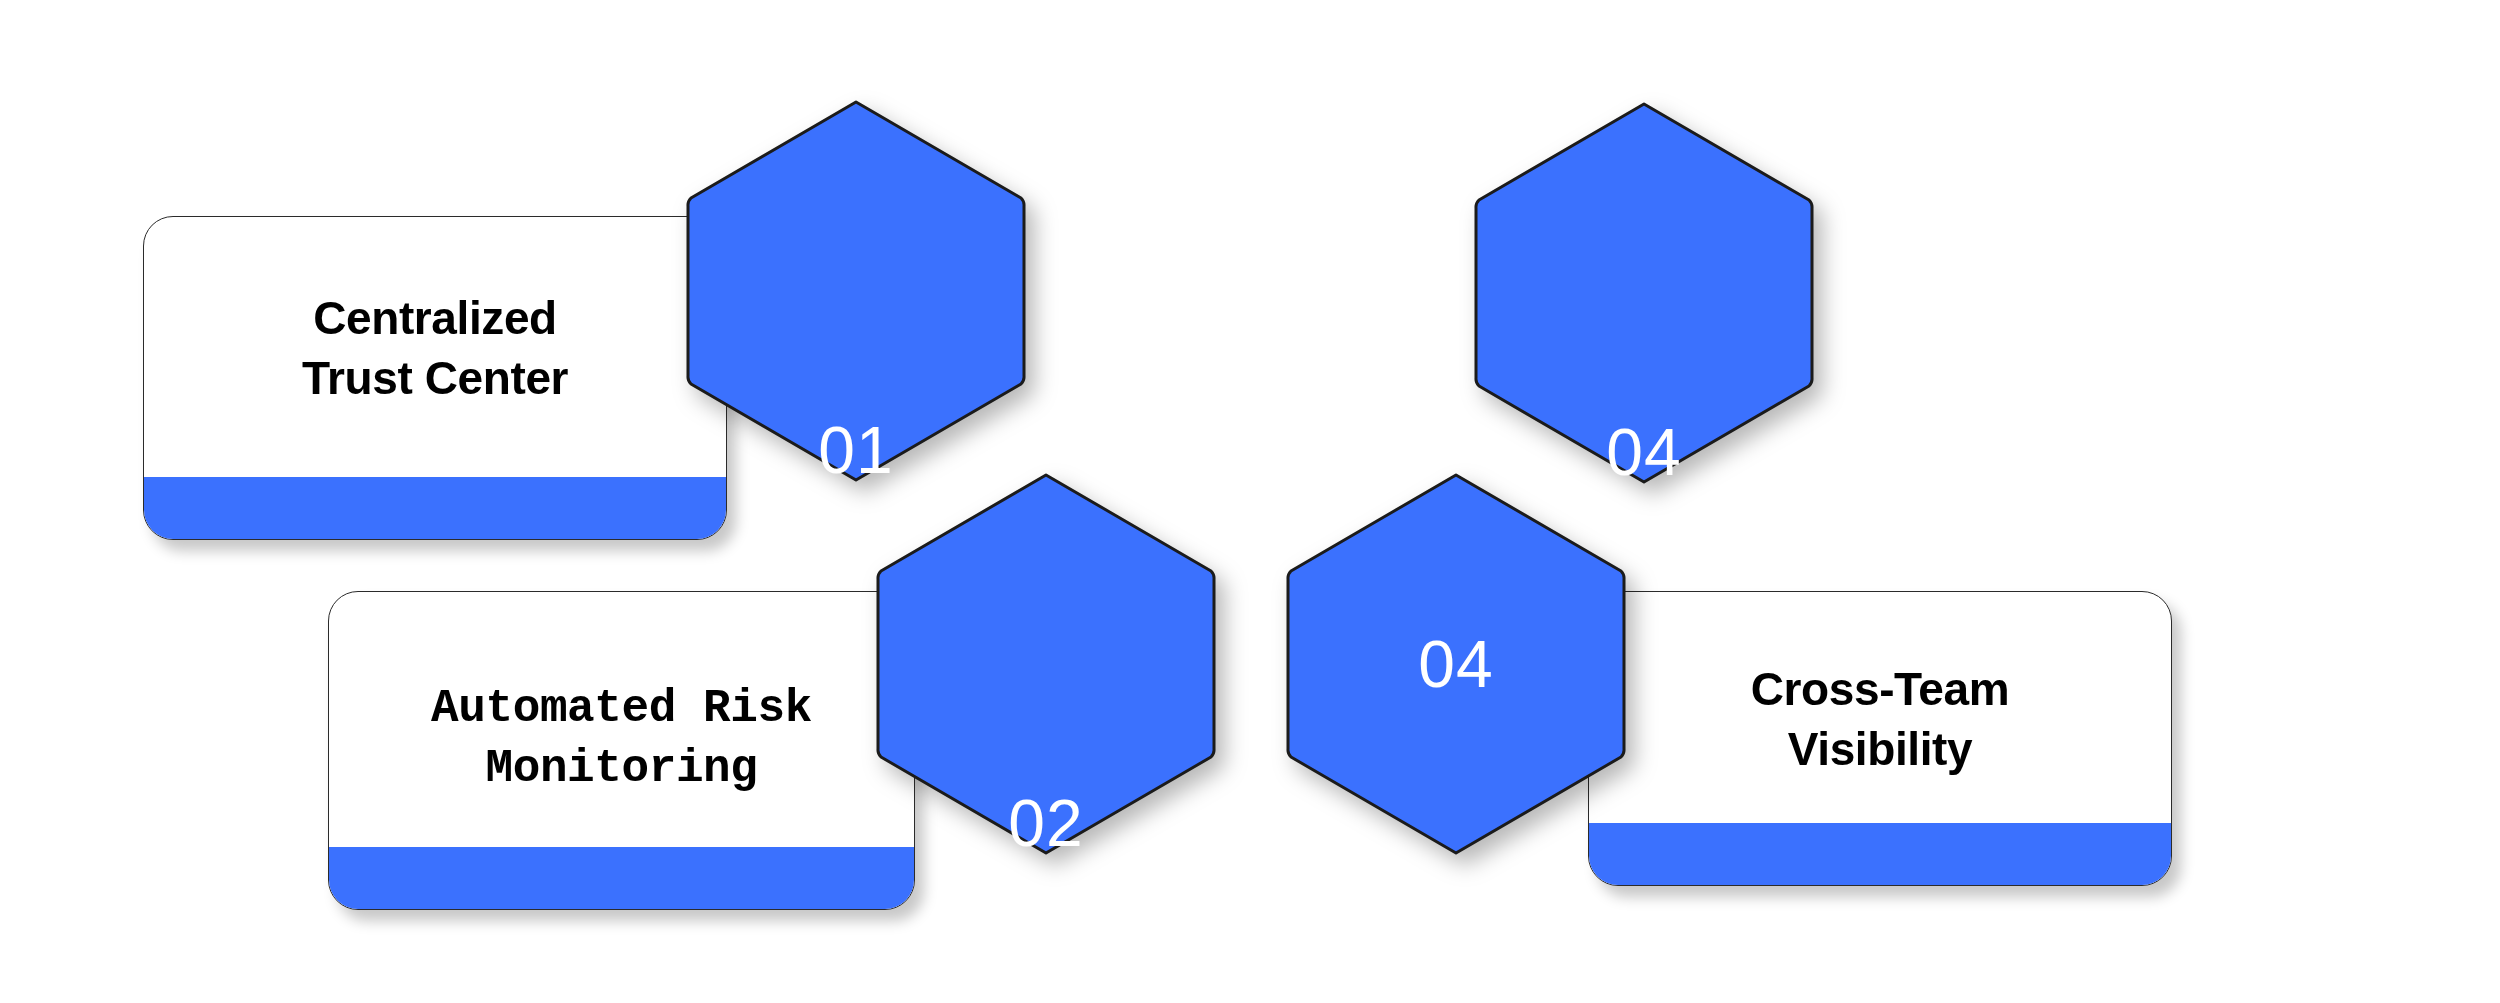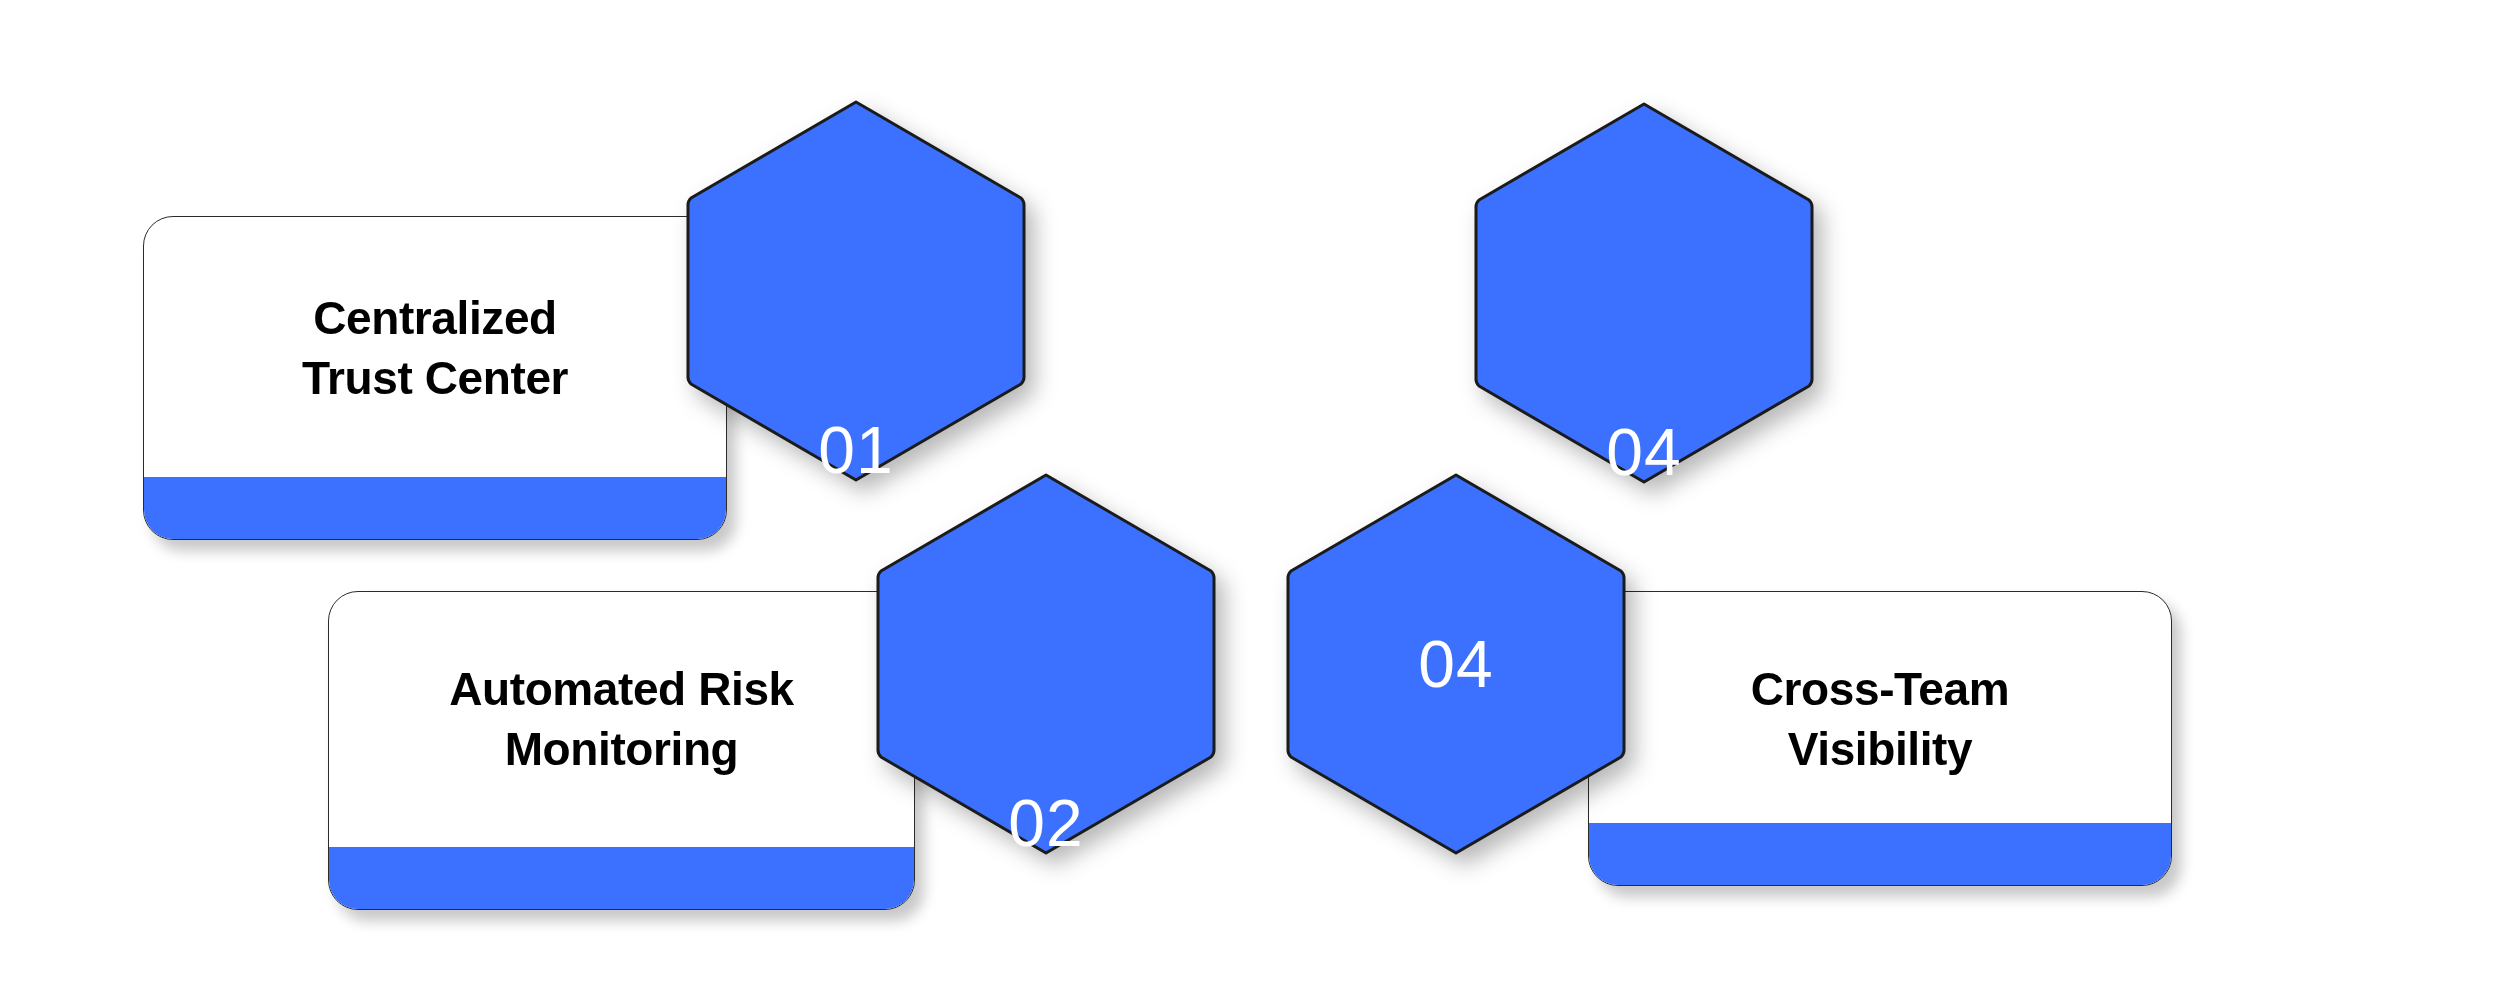--- a/index.html
+++ b/index.html
@@ -85,21 +85,21 @@
 <div id="stage">
 
   <div class="card" style="left:143px; top:216px; width:584px; height:324px;">
     <div class="card-label" style="margin-top:72px;">Centralized
 Trust Center</div>
     <div class="card-bar"></div>
   </div>
 
 
   <div class="card" style="left:328px; top:591px; width:587px; height:319px;">
-    <div class="card-label" style="margin-top:68px;">Automated Risk
+    <div class="card-label" style="margin-top:88px;font-family:Liberation Mono, monospace;">Automated Risk
 Monitoring</div>
     <div class="card-bar"></div>
   </div>
 
   <div class="card" style="left:1588px; top:591px; width:584px; height:295px;">
     <div class="card-label" style="margin-top:68px;">Cross-Team
 Visibility</div>
     <div class="card-bar"></div>
   </div>
 

